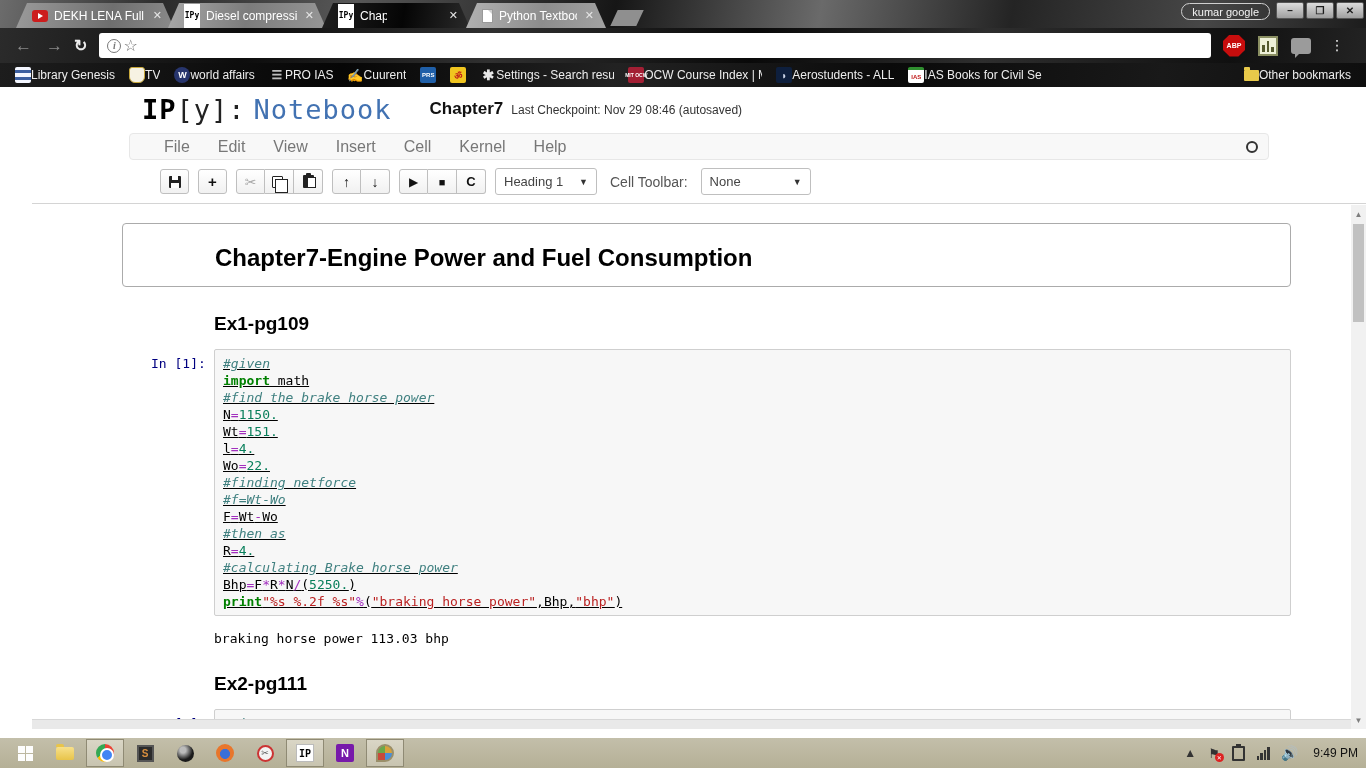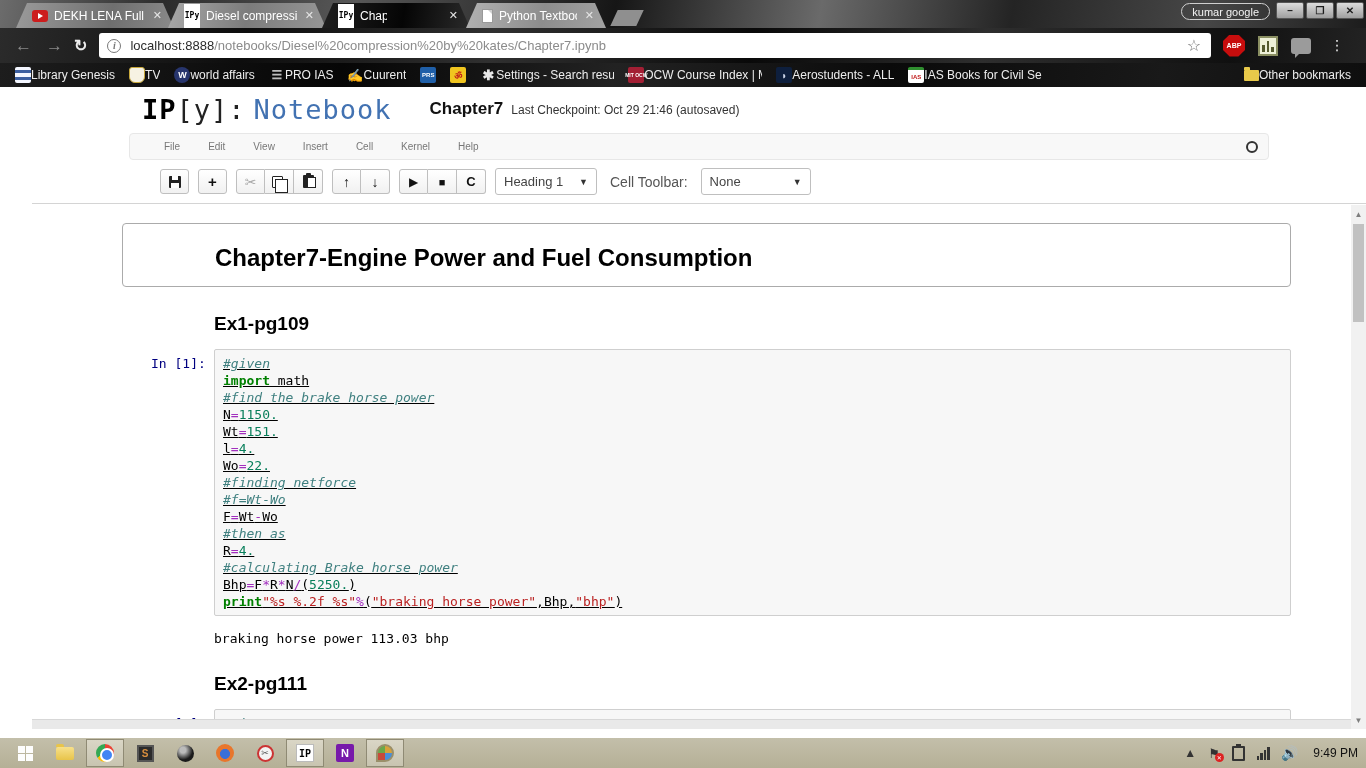--- a/index.html
+++ b/index.html
@@ -89,21 +89,21 @@
   .nb-logo { font:27px "DejaVu Sans Mono",monospace; letter-spacing:1px; }
   .nb-logo .lg-ip { color:#000; font-weight:bold; }
   .nb-logo .lg-y { color:#222; }
   .nb-logo .lg-name { color:#4272b2; margin-left:8px; }
   .nb-title-wrap { margin-left:38px; display:flex; align-items:baseline; gap:8px; }
   .nb-title { font-size:17px; font-weight:bold; color:#111; }
   .nb-checkpoint { font-size:12px; color:#333; }
 
   .nb-menubar { margin:2px 97px 0 97px; height:27px; background:#f8f8f8; border:1px solid #e7e7e7;
                 border-radius:4px; display:flex; align-items:center; padding:0 10px 0 20px; }
-  .menu-item { color:#777; font-size:10px; padding:0 14px; }
+  .menu-item { color:#777; font-size:16px; padding:0 14px; }
   .kernel-ind { margin-left:auto; width:12px; height:12px; border:2px solid #333; border-radius:50%; }
 
   .nb-toolbar { height:43px; display:flex; align-items:center; padding-left:128px; gap:9px; }
   .btn-group { display:flex; }
   .tb-btn { height:25px; min-width:29px; background:linear-gradient(#ffffff,#f1f1f1); border:1px solid #bfbfbf;
             display:flex; align-items:center; justify-content:center; color:#111; font-size:13px; padding:0 6px; }
   .btn-group .tb-btn + .tb-btn { border-left:none; }
   .btn-group .tb-btn:first-child { border-radius:3px 0 0 3px; }
   .btn-group .tb-btn:last-child { border-radius:0 3px 3px 0; }
   .btn-single { border-radius:3px; }
@@ -229,21 +229,20 @@
     <div class="win-btn">✕</div>
   </div>
 </div>
 
 <div class="nav-bar">
   <span class="nav-arrow">←</span>
   <span class="nav-arrow">→</span>
   <span class="nav-reload">↻</span>
   <div class="omnibox">
     <span class="info-icon">i</span>
-    <span class="url-text"><span class="url-host">localhost:8888</span><span class="url-path">/notebooks/Diesel%20compression%20by%20kates/Chapter7.ipynb</span></span>
     <span class="star-icon">☆</span>
   </div>
   <div class="ext-icons">
     <span class="abp-badge">ABP</span>
     <span class="ext-chart">
         <i style="height:7px"></i>
         <i style="height:11px"></i>
         <i style="height:5px"></i>
       </span>
     <span class="ext-bubble"></span>
@@ -300,21 +299,21 @@
     <span class="bm-label">Other bookmarks</span>
   </div>
 </div>
 
 <div class="page">
 
   <div class="nb-header">
     <div class="nb-logo"><span class="lg-ip">IP</span><span class="lg-y">[y]:</span><span class="lg-name">Notebook</span></div>
     <div class="nb-title-wrap">
       <span class="nb-title">Chapter7</span>
-      <span class="nb-checkpoint">Last Checkpoint: Oct 29 21:46 (autosaved)</span>
+      <span class="nb-checkpoint">Last Checkpoint: Nov 29 08:46 (autosaved)</span>
     </div>
   </div>
 
   <div class="nb-menubar">
     <span class="menu-item">File</span>
     <span class="menu-item">Edit</span>
     <span class="menu-item">View</span>
     <span class="menu-item">Insert</span>
     <span class="menu-item">Cell</span>
     <span class="menu-item">Kernel</span>

